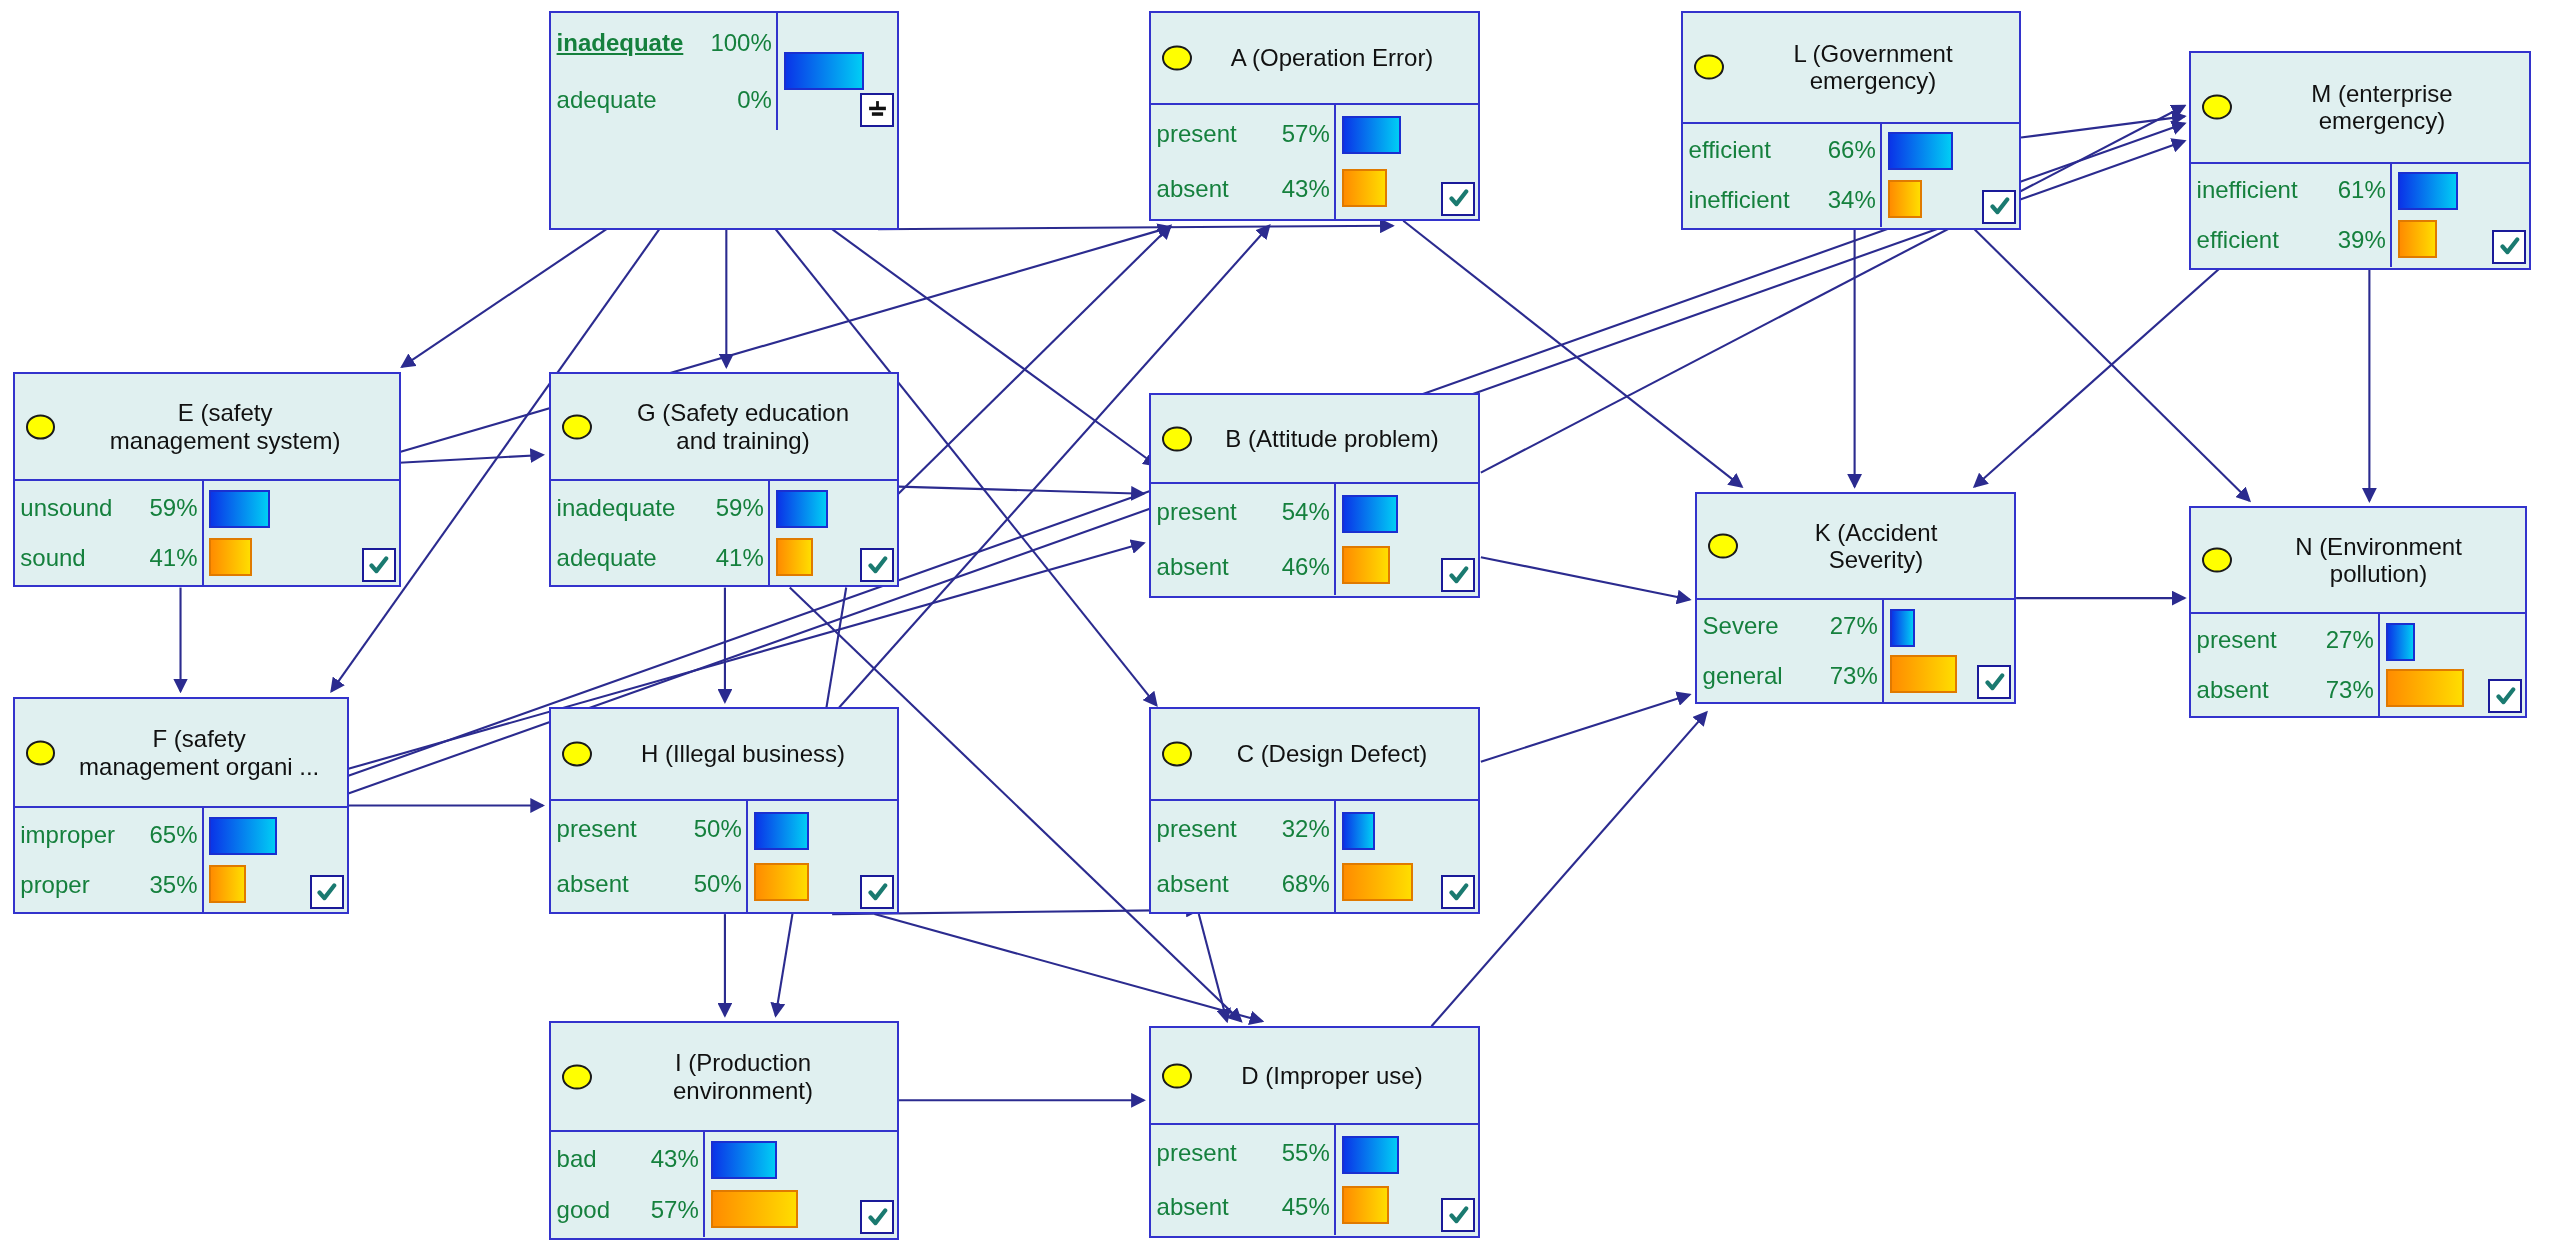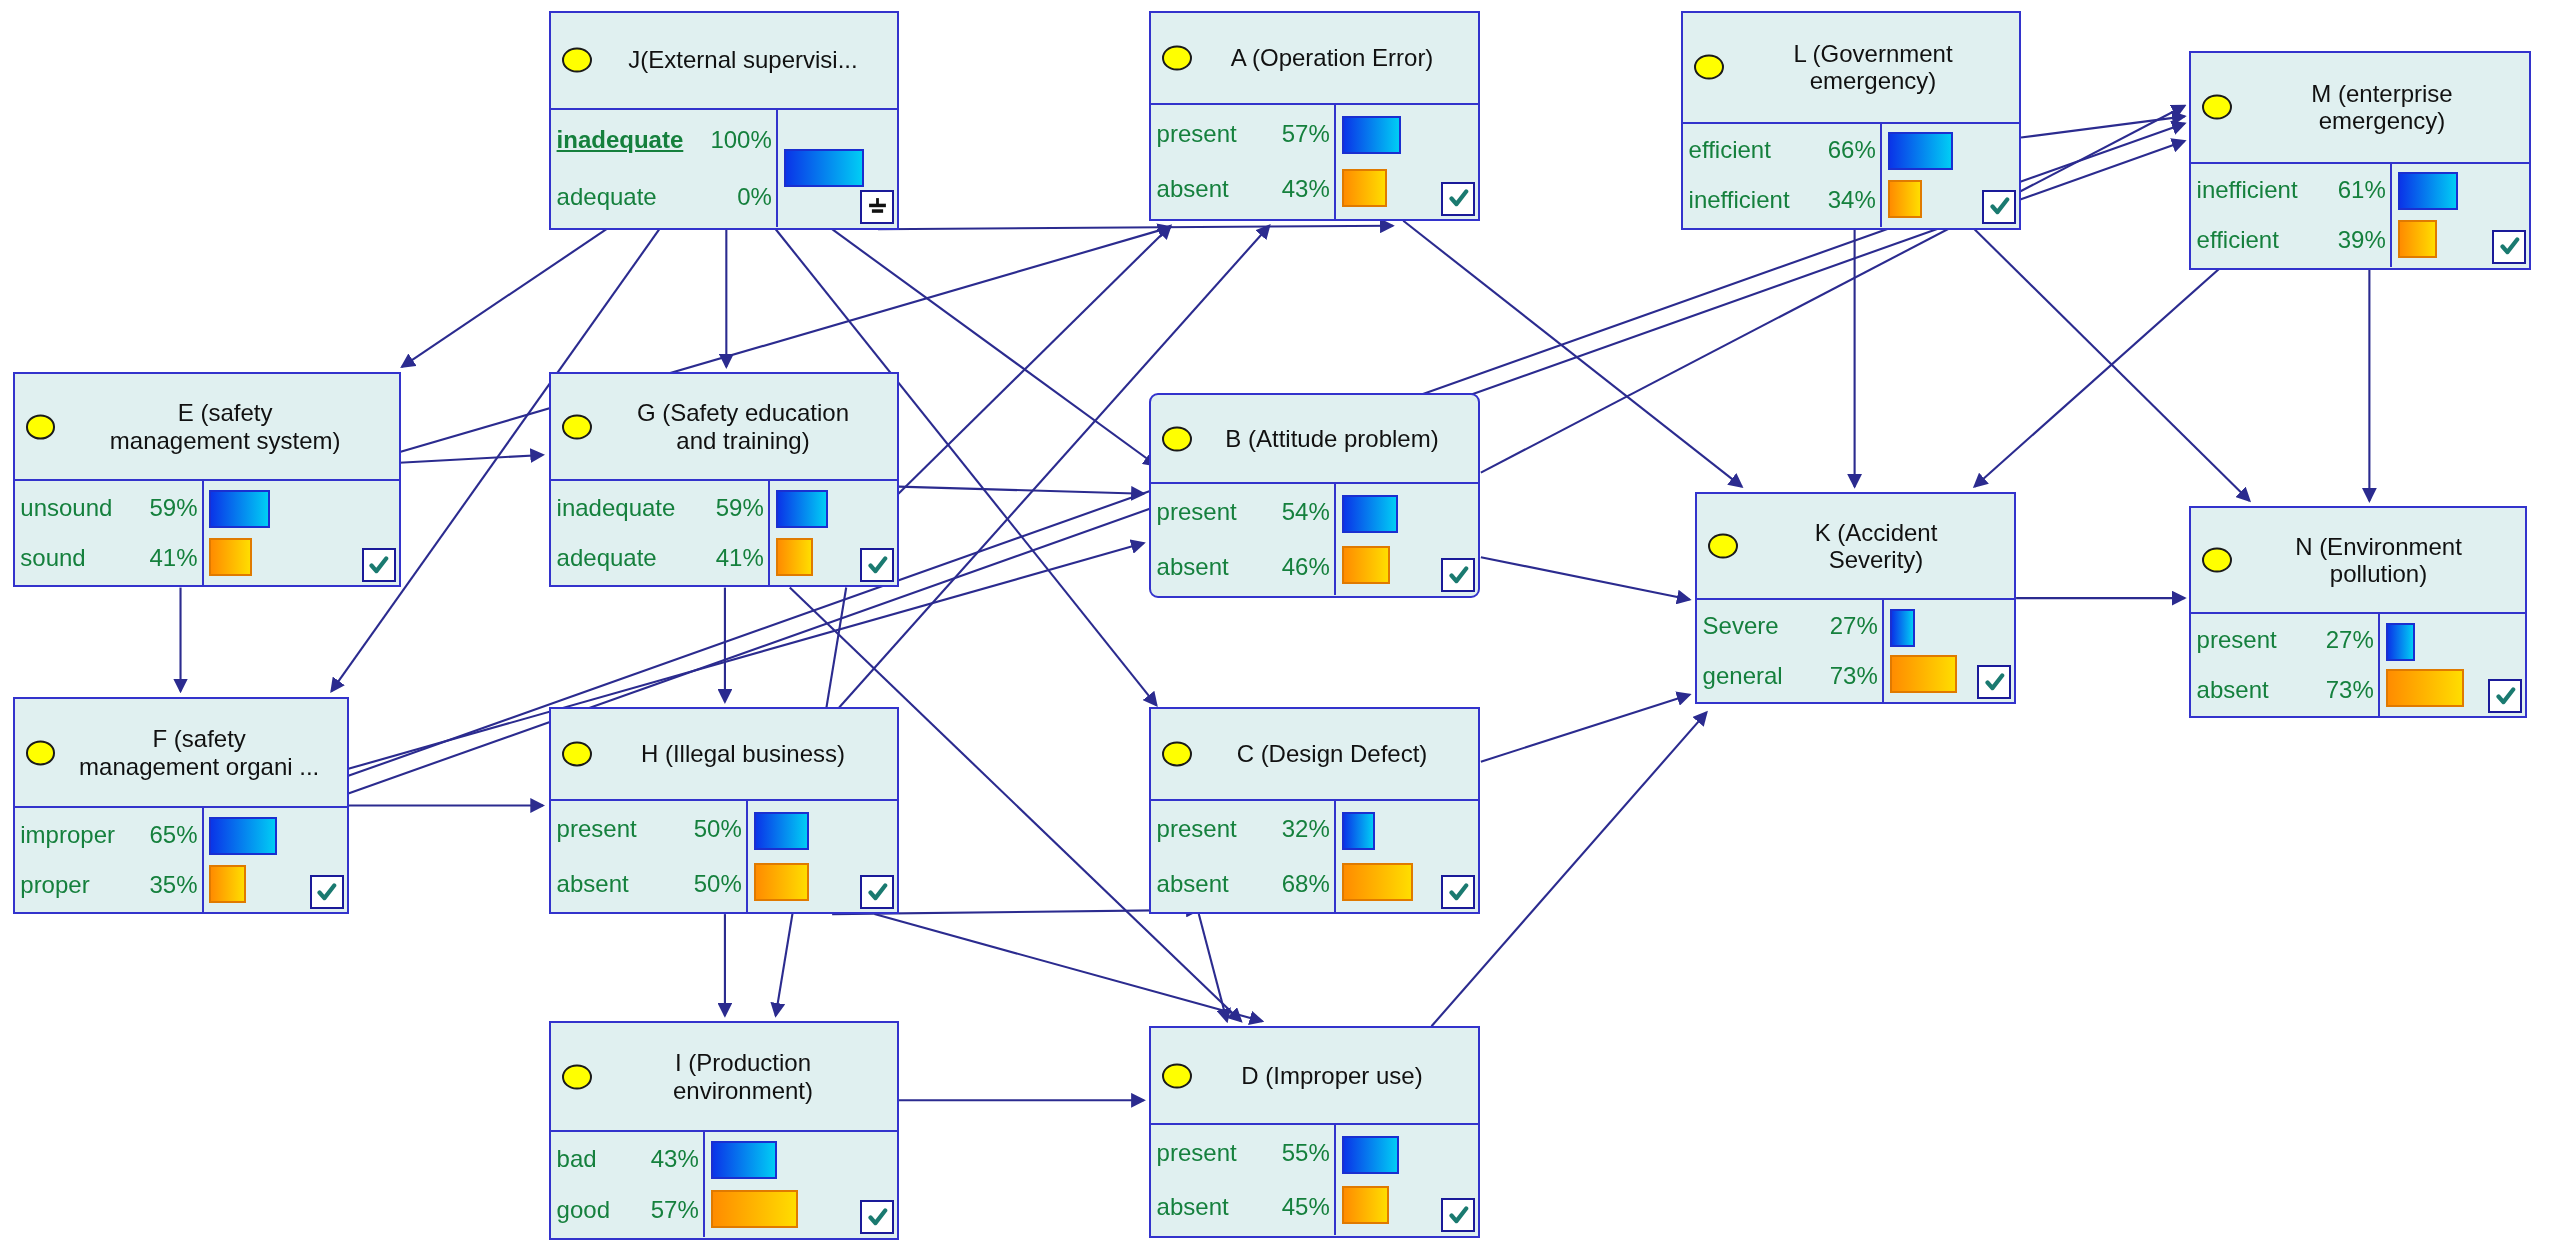--- a/index.html
+++ b/index.html
@@ -75,24 +75,20 @@
         <path d="M 2630 325 L 2630 690" fill="none" stroke="#2b2b8f" stroke-width="3" marker-end="url(#arrowhead)"></path>
         <path d="M 2800 325 L 3190 710" fill="none" stroke="#2b2b8f" stroke-width="3" marker-end="url(#arrowhead)"></path>
         <path d="M 3210 325 L 2800 690" fill="none" stroke="#2b2b8f" stroke-width="3" marker-end="url(#arrowhead)"></path>
         <path d="M 3360 325 L 3360 710" fill="none" stroke="#2b2b8f" stroke-width="3" marker-end="url(#arrowhead)"></path>
         <path d="M 2859 848 L 3098 848" fill="none" stroke="#2b2b8f" stroke-width="3" marker-end="url(#arrowhead)"></path>
       </g>
   </svg>
 
   <div id="nodes-group">
       <div class="node" style="left: 549px; top: 10.6px; width: 350px; height: 219px;">
-        <div class="node-head" style="height: 97px; padding-left: 45px;">
-          <span class="bulb"></span>
-          <span class="node-title">J(External supervisi...</span>
-        </div>
         <div class="node-body" style="height: 117px;">
           <div class="states" style="width: 227px;">
             <div class="state-row selected">
               <span class="st-name">inadequate</span>
               <span class="st-val">100%</span>
             </div>
             <div class="state-row">
               <span class="st-name">adequate</span>
               <span class="st-val">0%</span>
             </div>
@@ -241,21 +237,21 @@
             <div class="bar b1" style="width: 52px;"></div>
             <div class="bar b2" style="width: 37px;"></div>
             <div class="badge">
               <svg width="21" height="21" viewBox="0 0 30 30">
                 <path d="M5 15 L12 23 L26 5" stroke="#1a7a70" stroke-width="6" fill="none" stroke-linecap="round" stroke-linejoin="round"></path>
               </svg>
             </div>
           </div>
         </div>
       </div>
-      <div class="node" style="left: 1149px; top: 393px; width: 331px; height: 205px; border-radius: 9px;">
+      <div class="node" style="left: 1149px; top: 393px; width: 331px; height: 205px;">
         <div class="node-head" style="height: 89px; padding-left: 42px;">
           <span class="bulb"></span>
           <span class="node-title">B (Attitude problem)</span>
         </div>
         <div class="node-body" style="height: 111px;">
           <div class="states" style="width: 185px;">
             <div class="state-row">
               <span class="st-name">present</span>
               <span class="st-val">54%</span>
             </div>

